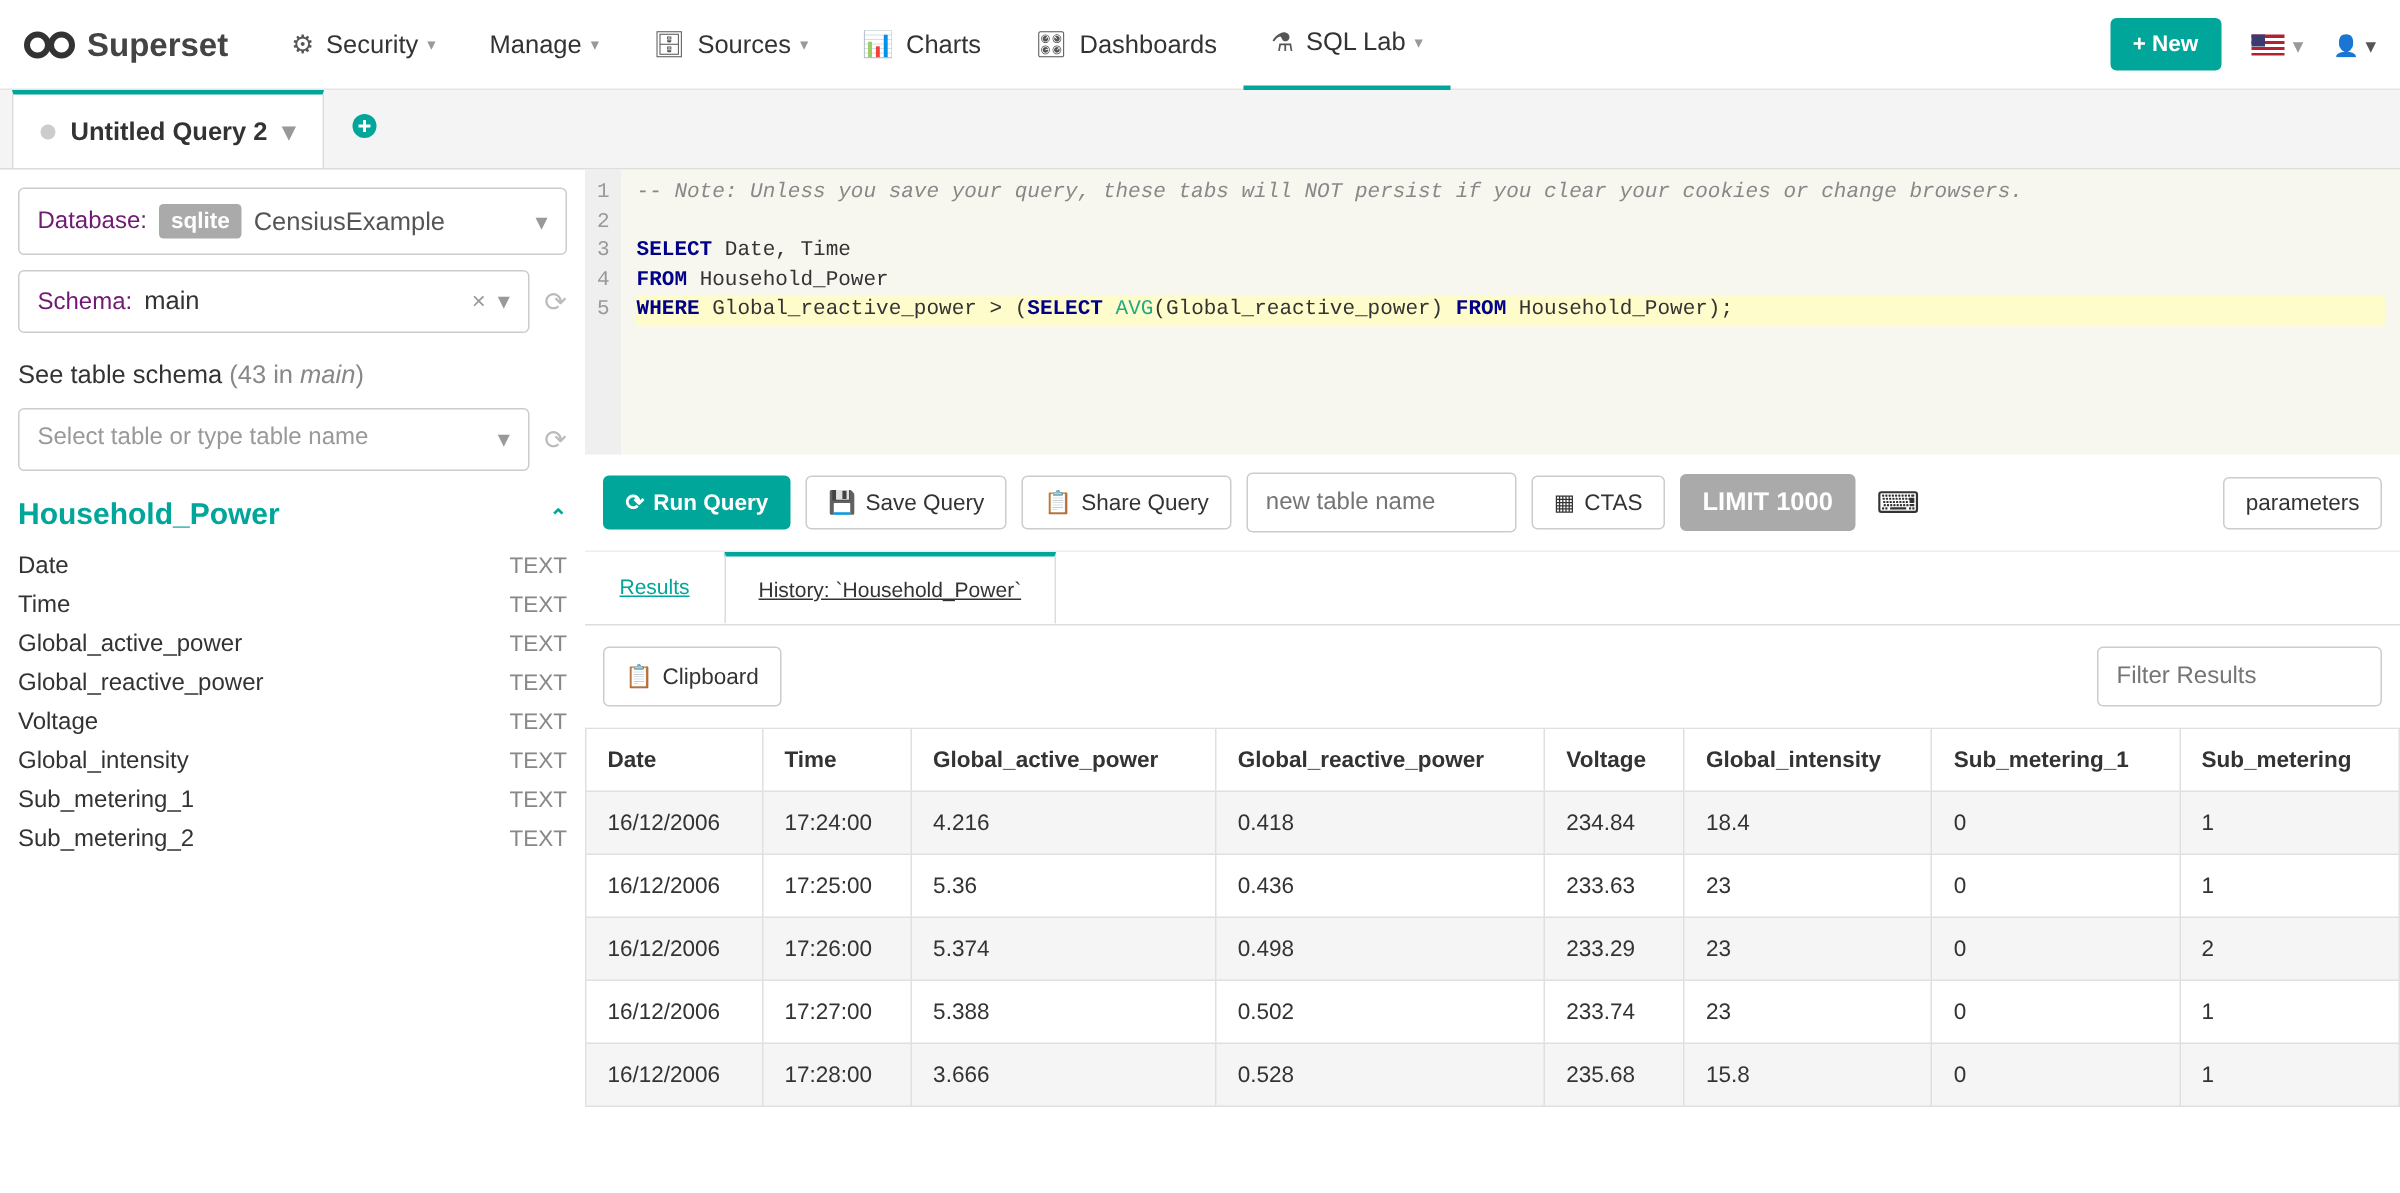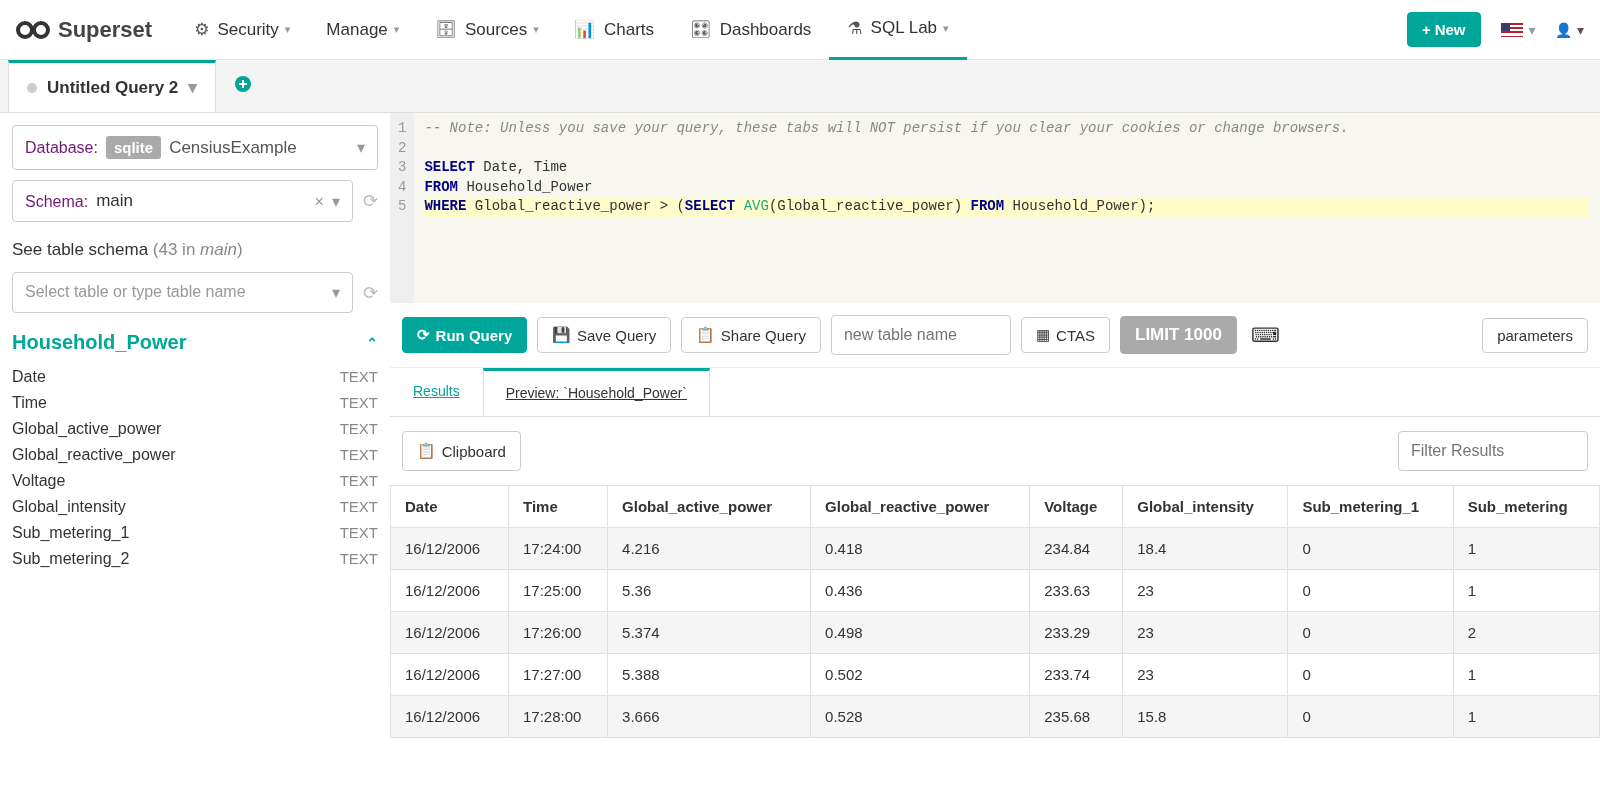--- a/index.html
+++ b/index.html
@@ -236,21 +236,21 @@
         <span>CTAS</span>
       </button>
       <button class="btn btn-limit">LIMIT 1000</button>
       <span class="keyboard-icon">⌨</span>
       <div style="flex:1"></div>
       <button class="btn">parameters</button>
     </div>
 
     <div class="tab-strip">
       <div class="result-tab">Results</div>
-      <div class="result-tab active">Preview: `Household_Power`</div>
+      <div class="result-tab active">History: `Household_Power`</div>
     </div>
 
     <div class="toolbar-2">
       <button class="btn">
         <span style="margin-right:6px">📋</span>
         <span>Clipboard</span>
       </button>
       <input class="form-control" style="width: 190px;" placeholder="Filter Results">
     </div>
 

